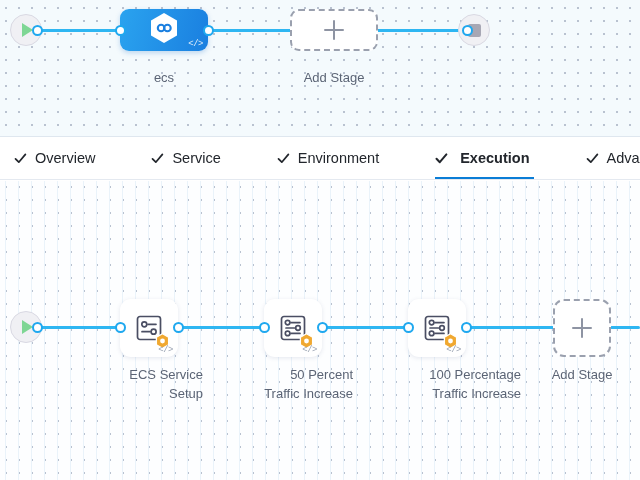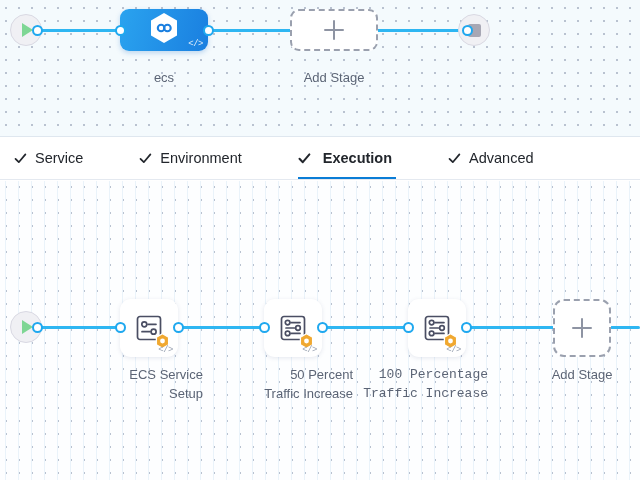--- a/index.html
+++ b/index.html
@@ -269,20 +269,28 @@
 
     <div class="port" style="left:462px; top:25px;"></div>
     <div class="terminal-node" style="left:458px; top:14px;">
       <div class="stop-sq"></div>
     </div>
   </div>
   <div id="stage-canvas-divider"></div>
 
   <div id="tab-bar">
 
+    <div class="tab">
+      <span class="check">
+        <svg width="13" height="13" viewBox="0 0 13 13">
+            <path d="M1.5 6.8 L4.8 10.2 L11.4 2.4" fill="none" stroke="#22262c" stroke-width="1.7" stroke-linecap="round" stroke-linejoin="round"></path>
+          </svg>
+      </span>
+      <span>Overview</span>
+    </div>
 
     <div class="tab">
       <span class="check">
         <svg width="13" height="13" viewBox="0 0 13 13">
             <path d="M1.5 6.8 L4.8 10.2 L11.4 2.4" fill="none" stroke="#22262c" stroke-width="1.7" stroke-linecap="round" stroke-linejoin="round"></path>
           </svg>
       </span>
       <span>Service</span>
     </div>
 
@@ -400,21 +408,21 @@
           <svg width="15" height="16" viewBox="0 0 15 16">
             <path d="M7.5 0.7 L13.6 4.3 L13.6 11.7 L7.5 15.3 L1.4 11.7 L1.4 4.3 Z" fill="#f0a830" stroke="#ffffff" stroke-width="1.3"></path>
             <circle cx="7.5" cy="8" r="2.4" fill="#ffffff"></circle>
           </svg>
         </span>
       </div>
       <span class="node-code-badge dark">&lt;/&gt;</span>
     </div>
     <div class="port" style="left:403px; top:141px;"></div>
     <div class="port" style="left:461px; top:141px;"></div>
-    <div class="node-label wrap" style="left:363px; top:184px; width:125px;font-family:Liberation Mono, monospace;">
+    <div class="node-label wrap" style="left:396px; top:184px; width:125px;">
       <div>100 Percentage</div>
       <div>Traffic Increase</div>
     </div>
 
     <div id="add-step-node" class="add-node" style="left:553px; top:118px;">
       <div class="plus-glyph"></div>
     </div>
     <div class="node-label" style="left:528px; top:184px; width:108px;">Add Stage</div>
 
   </div>

